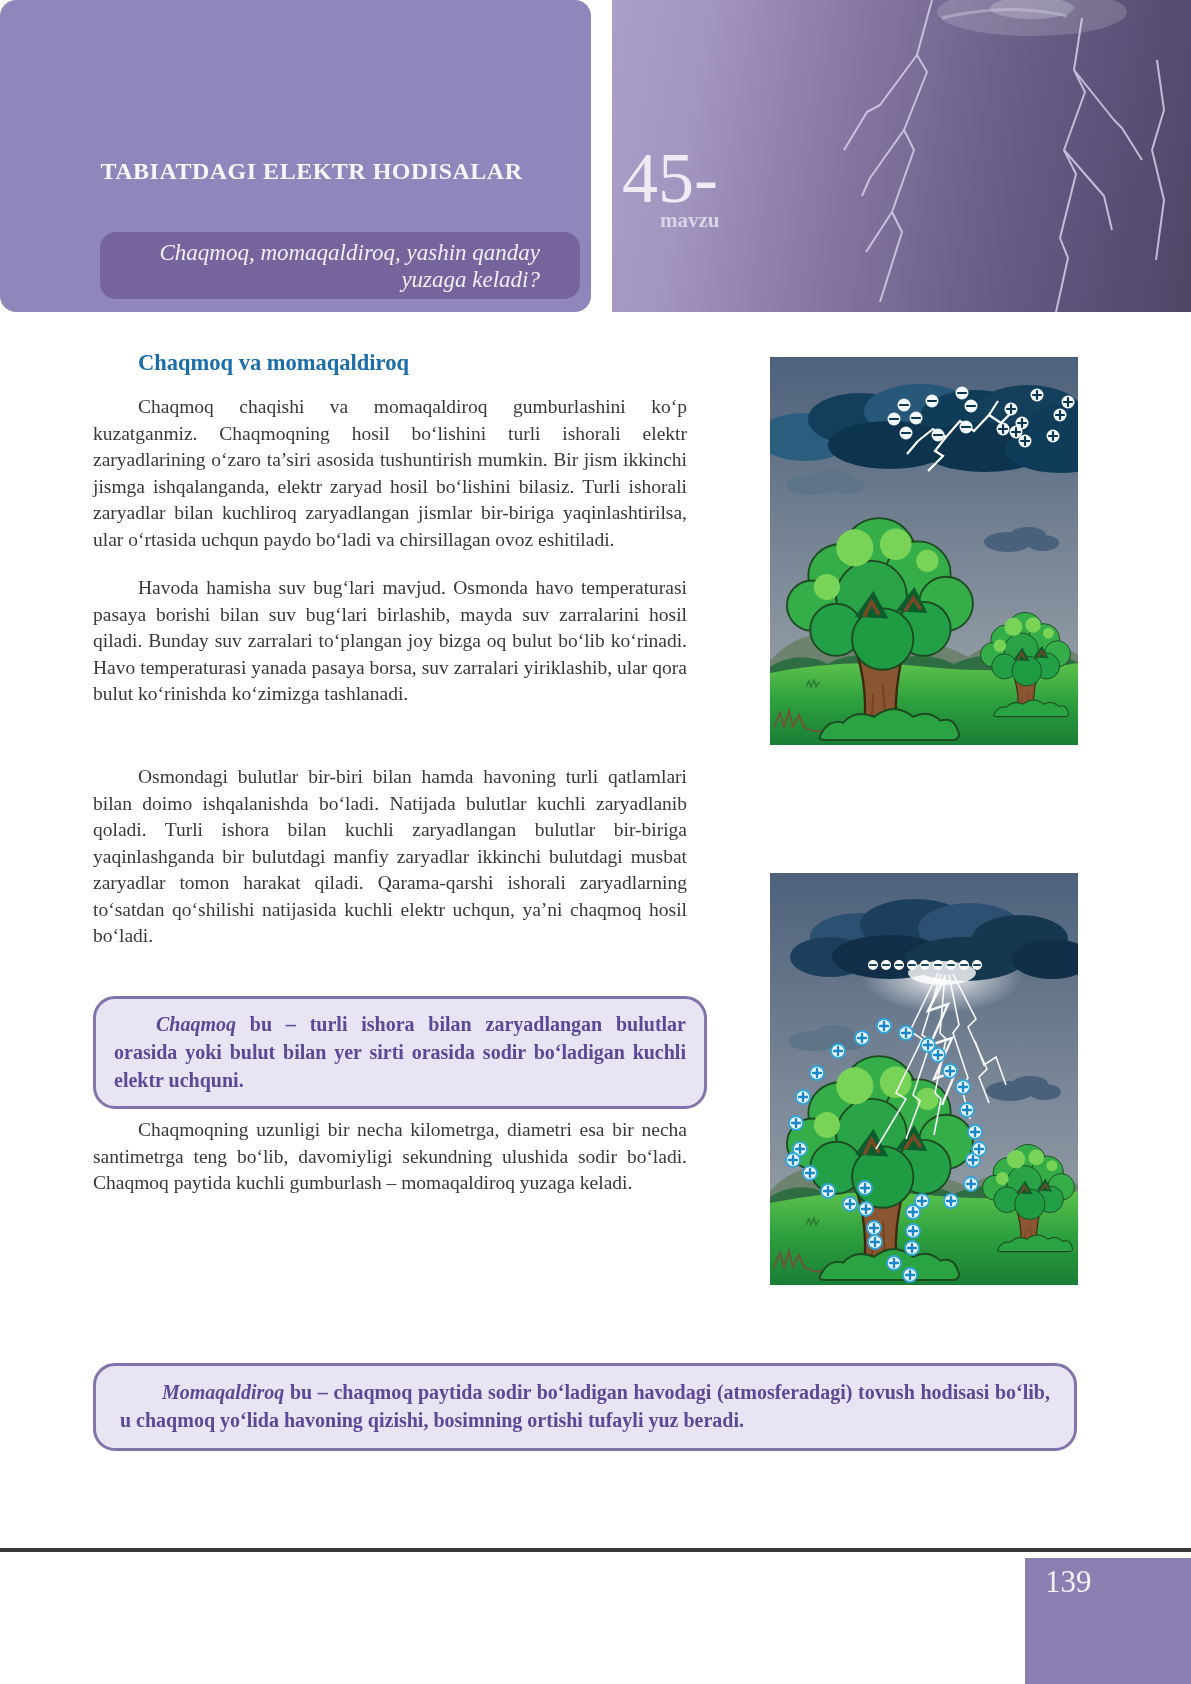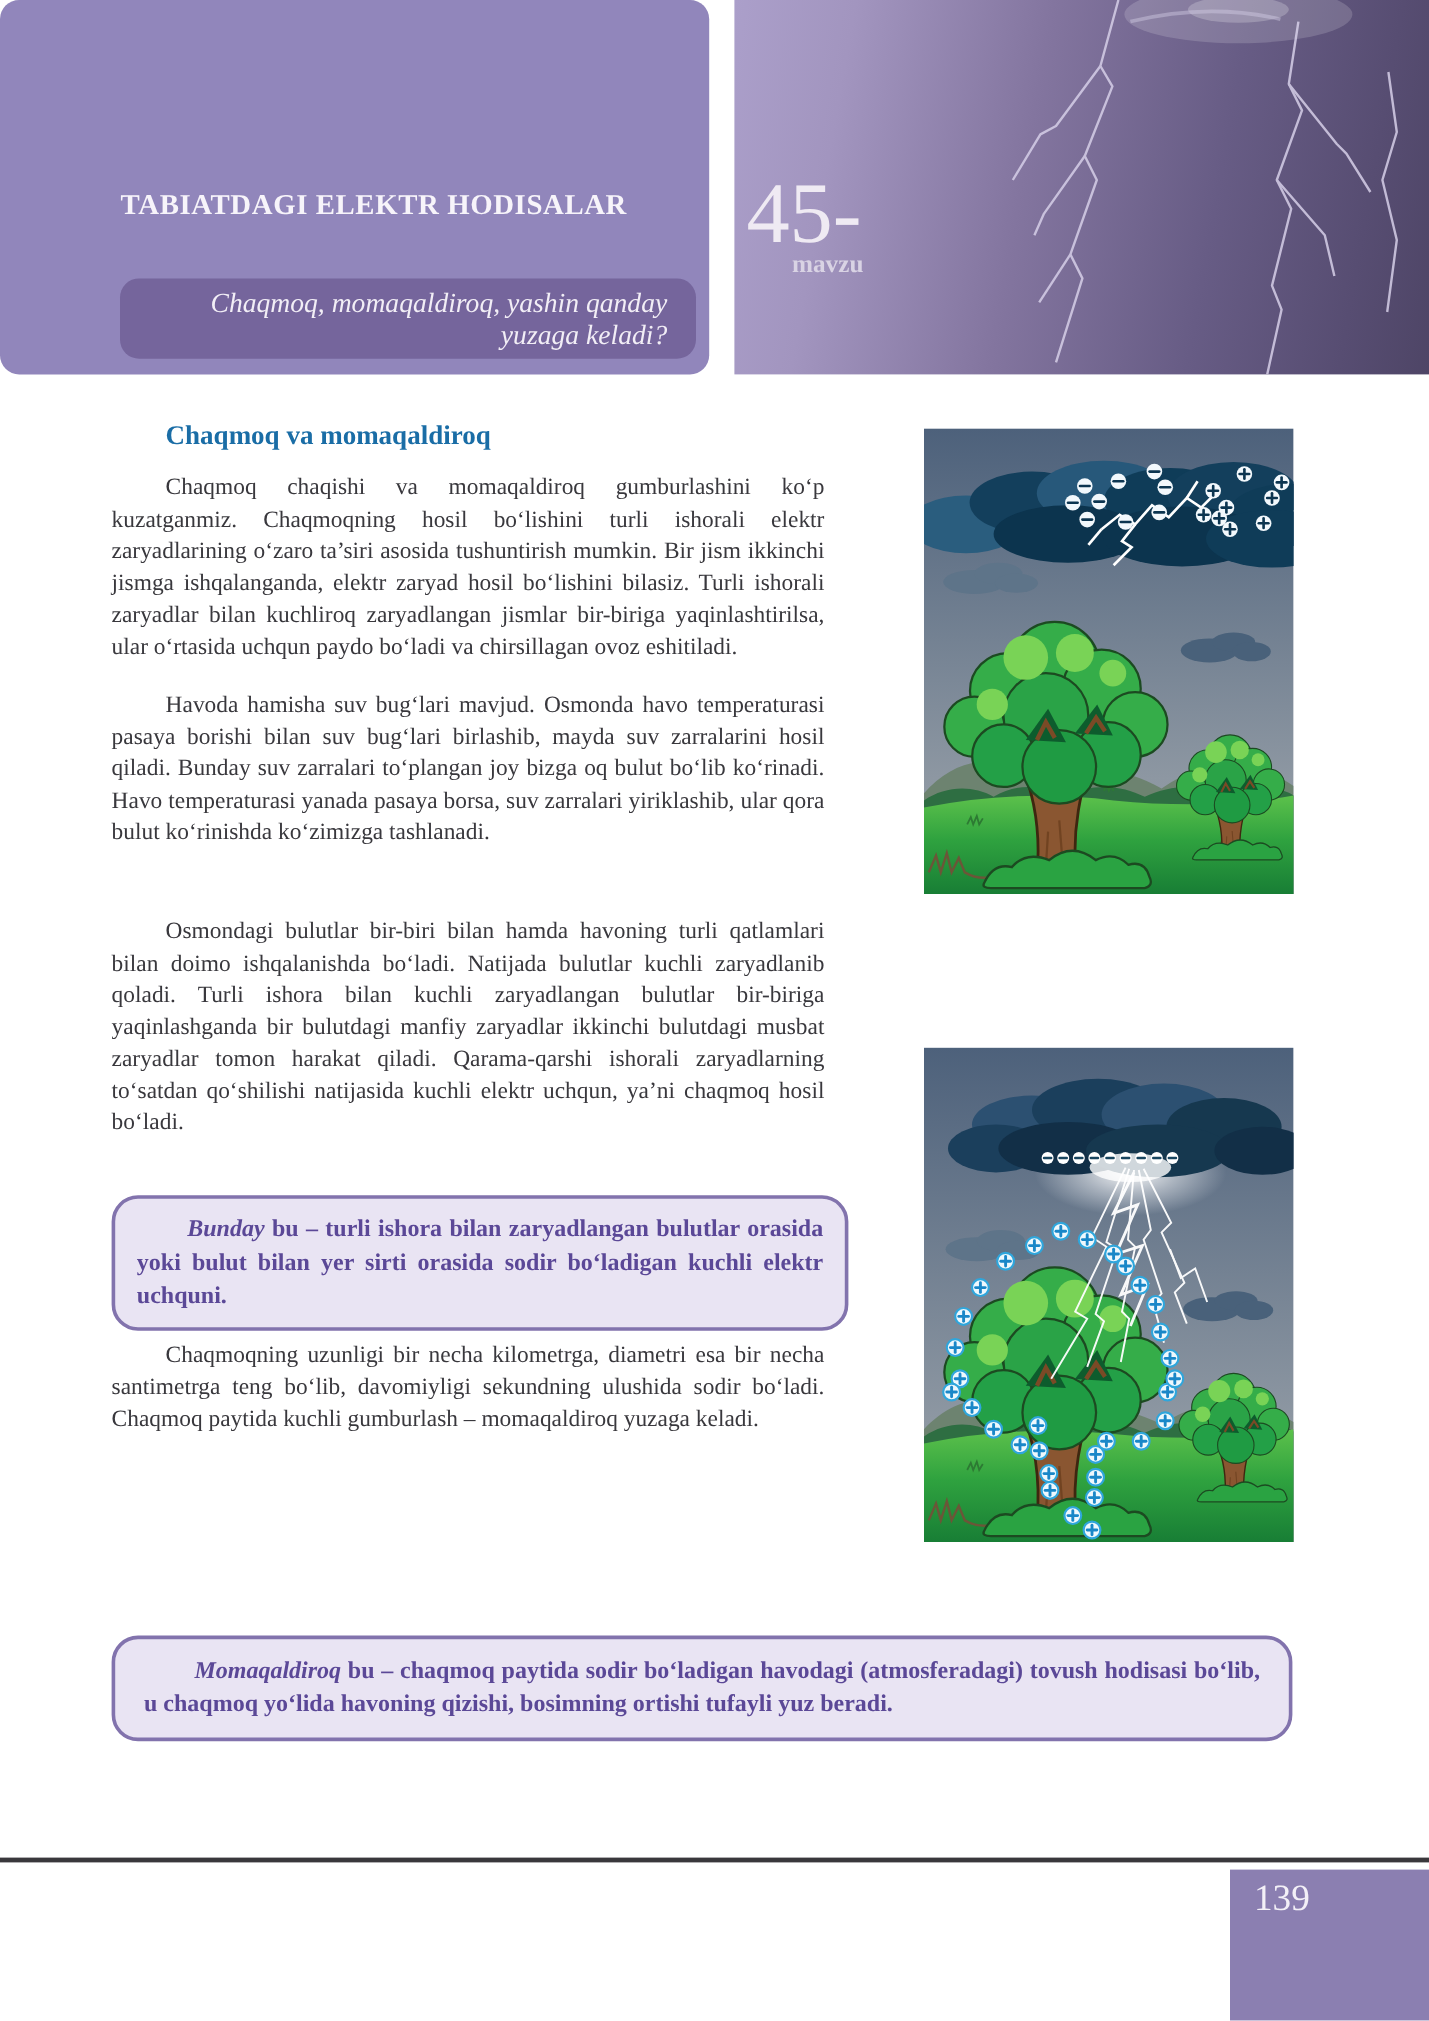--- a/index.html
+++ b/index.html
@@ -8,21 +8,21 @@
 
   
   .header{position:absolute;left:0;top:0;width:1191px;height:312px;display:flex;}
   .header-left{position:relative;width:591px;height:312px;background:#9186bb;flex:0 0 auto;border-radius:16px;}
   .header-gap{width:21px;height:312px;background:#ffffff;flex:0 0 auto;}
   .header-right{position:relative;flex:1 1 auto;height:312px;overflow:hidden;
      background:linear-gradient(100deg,#ab9fca 0%,#a295bf 16%,#83759f 42%,#675c85 68%,#574d72 88%,#4e4566 100%);}
   .chapter-title{position:absolute;left:0;top:158px;width:100%;box-sizing:border-box;padding-left:32px;
      margin:0;text-align:center;color:#f7f4fa;font-size:24px;font-weight:bold;letter-spacing:0.5px;}
   .subtitle-box{position:absolute;left:100px;right:11px;top:232px;height:67px;background:#75659c;
-     border-radius:16px;box-sizing:border-box;padding:7px 24px 0 10px;}
+     border-radius:16px;box-sizing:border-box;padding:7px 40px 0 10px;}
   .subtitle-box p{margin:0;text-align:right;font-style:italic;font-size:23px;line-height:27px;color:#f2eef6;}
   .topic{position:absolute;left:10px;top:144px;color:#efeaf3;}
   .topic-num{font-size:72px;font-weight:normal;line-height:0.95;display:block;}
   .topic-label{display:block;font-size:21px;font-weight:bold;color:#d9d3e4;margin:-4px 0 0 38px;}
   .header-right svg{position:absolute;left:0;top:0;width:100%;height:100%;}
 
   
   .section-heading{position:absolute;left:93px;top:350px;width:594px;margin:0;text-indent:45px;
      color:#1a6da6;font-size:22.5px;font-weight:bold;}
   .body-p{position:absolute;left:93px;width:594px;margin:0;color:#39383d;font-size:19.5px;
@@ -83,21 +83,21 @@
       </div>
     </div>
   </div>
 
   <h2 class="section-heading">Chaqmoq va momaqaldiroq</h2>
   <p class="body-p" id="p1">Chaqmoq chaqishi va momaqaldiroq gumburlashini ko‘p kuzatganmiz. Chaqmoqning hosil bo‘lishini turli ishorali elektr zaryadlarining o‘zaro ta’siri asosida tushuntirish mumkin. Bir jism ikkinchi jismga ishqalanganda, elektr zaryad hosil bo‘lishini bilasiz. Turli ishorali zaryadlar bilan kuchliroq zaryadlangan jismlar bir-biriga yaqinlashtirilsa, ular o‘rtasida uchqun paydo bo‘ladi va chirsillagan ovoz eshitiladi.</p>
   <p class="body-p" id="p2">Havoda hamisha suv bug‘lari mavjud. Osmonda havo temperaturasi pasaya borishi bilan suv bug‘lari birlashib, mayda suv zarralarini hosil qiladi. Bunday suv zarralari to‘plangan joy bizga oq bulut bo‘lib ko‘rinadi. Havo temperaturasi yanada pasaya borsa, suv zarralari yiriklashib, ular qora bulut ko‘rinishda ko‘zimizga tashlanadi.</p>
   <p class="body-p" id="p3">Osmondagi bulutlar bir-biri bilan hamda havoning turli qatlamlari bilan doimo ishqalanishda bo‘ladi. Natijada bulutlar kuchli zaryadlanib qoladi. Turli ishora bilan kuchli zaryadlangan bulutlar bir-biriga yaqinlashganda bir bulutdagi manfiy zaryadlar ikkinchi bulutdagi musbat zaryadlar tomon harakat qiladi. Qarama-qarshi ishorali zaryadlarning to‘satdan qo‘shilishi natijasida kuchli elektr uchqun, ya’ni chaqmoq hosil bo‘ladi.</p>
 
   <aside class="callout callout-1">
-    <p><span class="term">Bunday</span> <span>bu – turli ishora bilan zaryadlangan bulutlar orasida yoki bulut bilan yer sirti orasida sodir bo‘ladigan kuchli elektr uchquni.</span></p>
+    <p><span class="term">Chaqmoq</span> <span>bu – turli ishora bilan zaryadlangan bulutlar orasida yoki bulut bilan yer sirti orasida sodir bo‘ladigan kuchli elektr uchquni.</span></p>
   </aside>
 
   <p class="body-p" id="p4">Chaqmoqning uzunligi bir necha kilometrga, diametri esa bir necha santimetrga teng bo‘lib, davomiyligi sekundning ulushida sodir bo‘ladi. Chaqmoq paytida kuchli gumburlash – momaqaldiroq yuzaga keladi.</p>
 
   <aside class="callout callout-2">
     <p><span class="term">Momaqaldiroq</span> <span>bu – chaqmoq paytida sodir bo‘ladigan havodagi (atmosferadagi) tovush hodisasi bo‘lib, u chaqmoq yo‘lida havoning qizishi, bosimning ortishi tufayli yuz beradi.</span></p>
   </aside>
 
   <figure class="figure figure-1">
     <svg viewBox="0 0 308 388" xmlns="http://www.w3.org/2000/svg">

